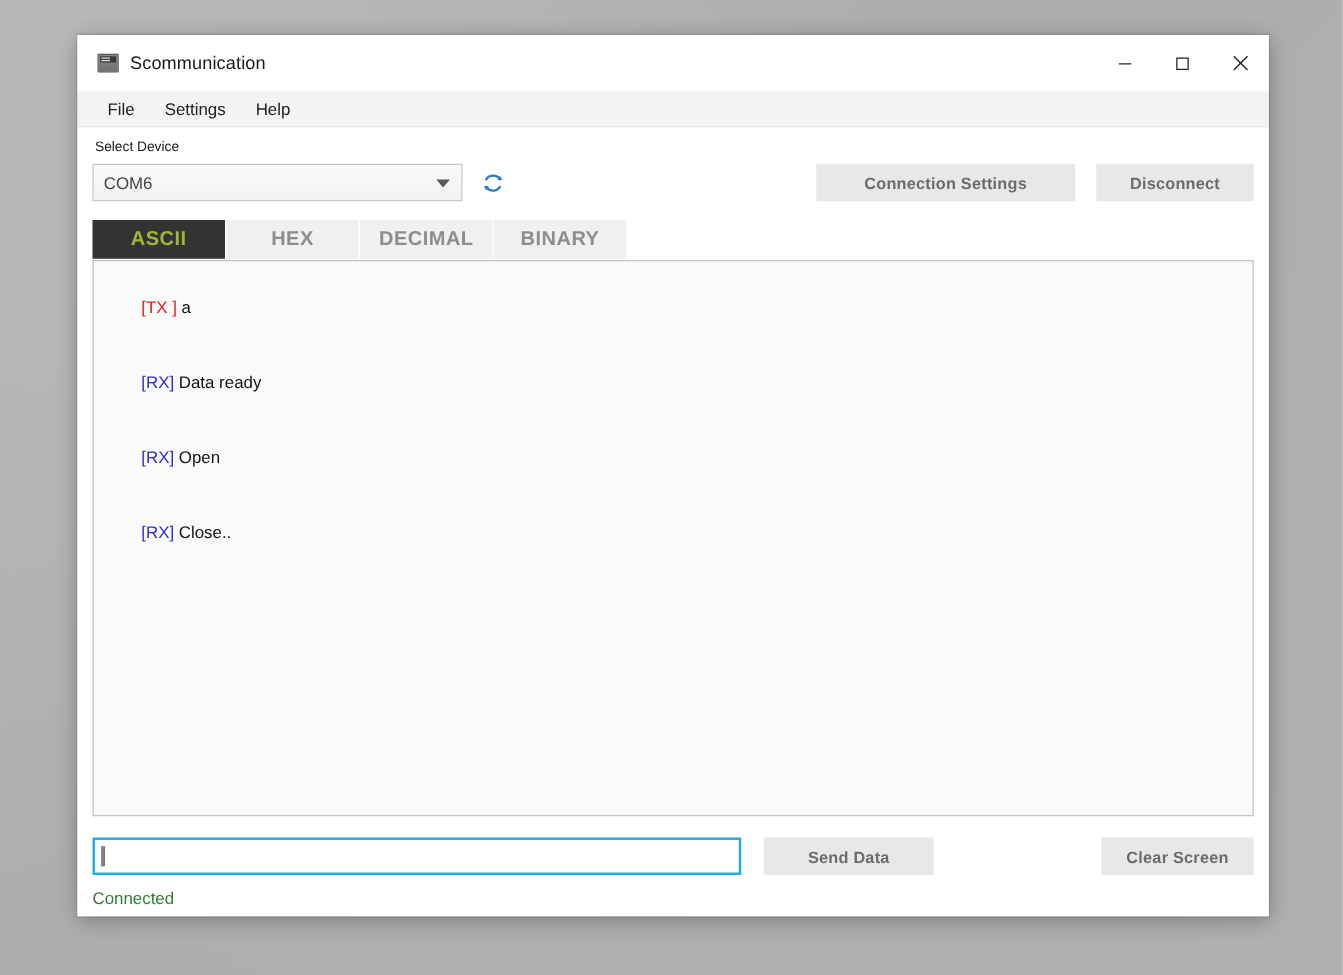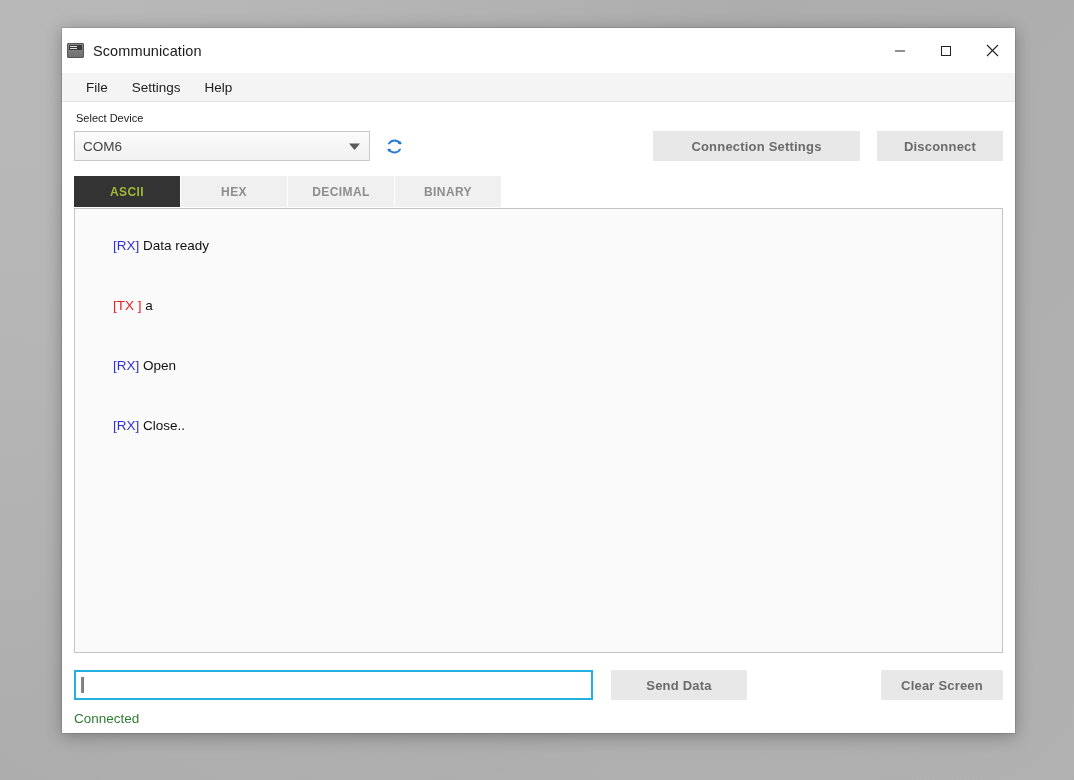--- a/index.html
+++ b/index.html
@@ -36,21 +36,21 @@
     height: 45px;
     background: #ffffff;
     display: flex;
     align-items: center;
     flex: 0 0 auto;
     position: relative;
   }
   .title-left {
     display: flex;
     align-items: center;
-    padding-left: 5px;
+    padding-left: 16px;
     gap: 9px;
   }
   .app-icon {
     width: 17px;
     height: 15px;
     background: linear-gradient(#8a8a8a, #6f6f6f);
     border: 1px solid #555;
     border-radius: 1px;
     position: relative;
     box-sizing: border-box;
@@ -188,21 +188,21 @@
     margin-top: 14px;
     gap: 1px;
     flex: 0 0 auto;
   }
   .tab {
     width: 106px;
     height: 31px;
     display: flex;
     align-items: center;
     justify-content: center;
-    font-size: 12px;
+    font-size: 16px;
     font-weight: bold;
     letter-spacing: 0.4px;
     background: #f0f0f0;
     color: #8d8d8d;
     cursor: default;
     box-sizing: border-box;
   }
   .tab.active {
     background: #333333;
     color: #a0b838;
@@ -345,24 +345,24 @@
 
     <div class="tabs">
       <div class="tab active">ASCII</div>
       <div class="tab">HEX</div>
       <div class="tab">DECIMAL</div>
       <div class="tab">BINARY</div>
     </div>
 
     <div class="log">
       <div class="log-line">
+        <span class="tag-tx">[TX ]</span><span> a</span>
+      </div>
+      <div class="log-line">
         <span class="tag-rx">[RX]</span><span> Data ready</span>
-      </div>
-      <div class="log-line">
-        <span class="tag-tx">[TX ]</span><span> a</span>
       </div>
       <div class="log-line">
         <span class="tag-rx">[RX]</span><span> Open</span>
       </div>
       <div class="log-line">
         <span class="tag-rx">[RX]</span><span> Close..</span>
       </div>
     </div>
 
     <div class="send-row">

